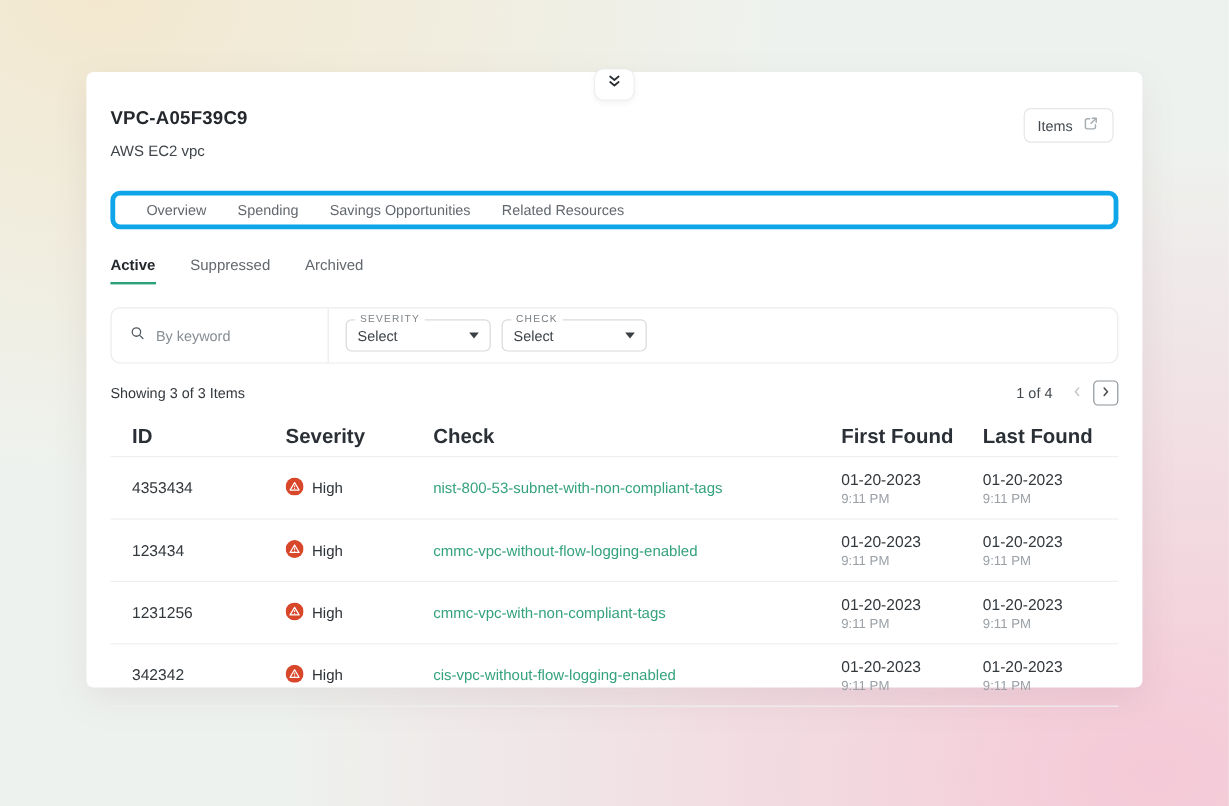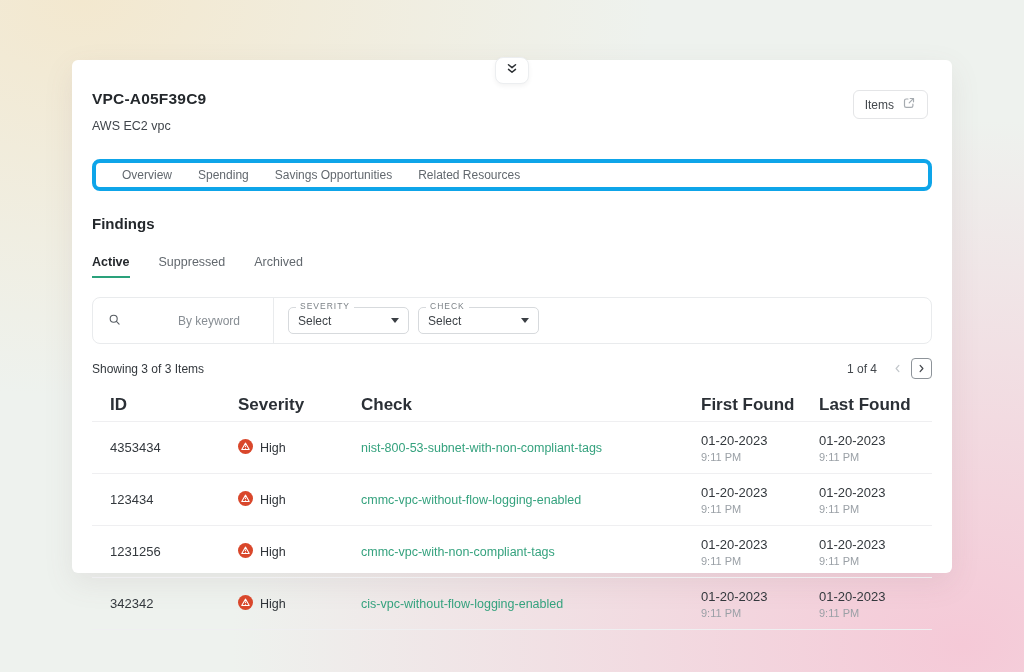--- a/index.html
+++ b/index.html
@@ -70,21 +70,21 @@
 
   
   .filter-bar {
     margin-top: 19px; height: 47px;
     border: 1px solid #e9ebed; border-radius: 8px;
     display: flex; align-items: center;
   }
   .search-box { width: 180px; height: 100%; display: flex; align-items: center; gap: 9px; padding-left: 15px; }
   .search-box input {
     border: none; outline: none; font-size: 12px; color: #1d4ed8; width: 130px;
-    font-family: "Liberation Sans", "DejaVu Sans", sans-serif; background: transparent; margin-left: 48px;
+    font-family: "Liberation Sans", "DejaVu Sans", sans-serif; background: transparent;
   }
   .search-box input::placeholder { color: #878d93; }
   .v-divider { width: 1px; height: 100%; background: #e9ebed; }
   .select-field {
     position: relative; margin-left: 14px; width: 121px; height: 27px;
     border: 1px solid #d7dadd; border-radius: 5px;
     display: flex; align-items: center; justify-content: space-between;
     padding: 0 9px; cursor: pointer; background: #fff;
   }
   .select-field + .select-field { margin-left: 9px; }
@@ -155,21 +155,20 @@
       </div>
     </div>
 
     <div class="tabs-bar">
       <div class="tab">Overview</div>
       <div class="tab">Spending</div>
       <div class="tab">Savings Opportunities</div>
       <div class="tab">Related Resources</div>
     </div>
 
-    <div class="section-heading">Findings</div>
 
     <div class="subtabs">
       <div class="subtab active">Active</div>
       <div class="subtab">Suppressed</div>
       <div class="subtab">Archived</div>
     </div>
 
     <div class="filter-bar">
       <div class="search-box">
         <span>

